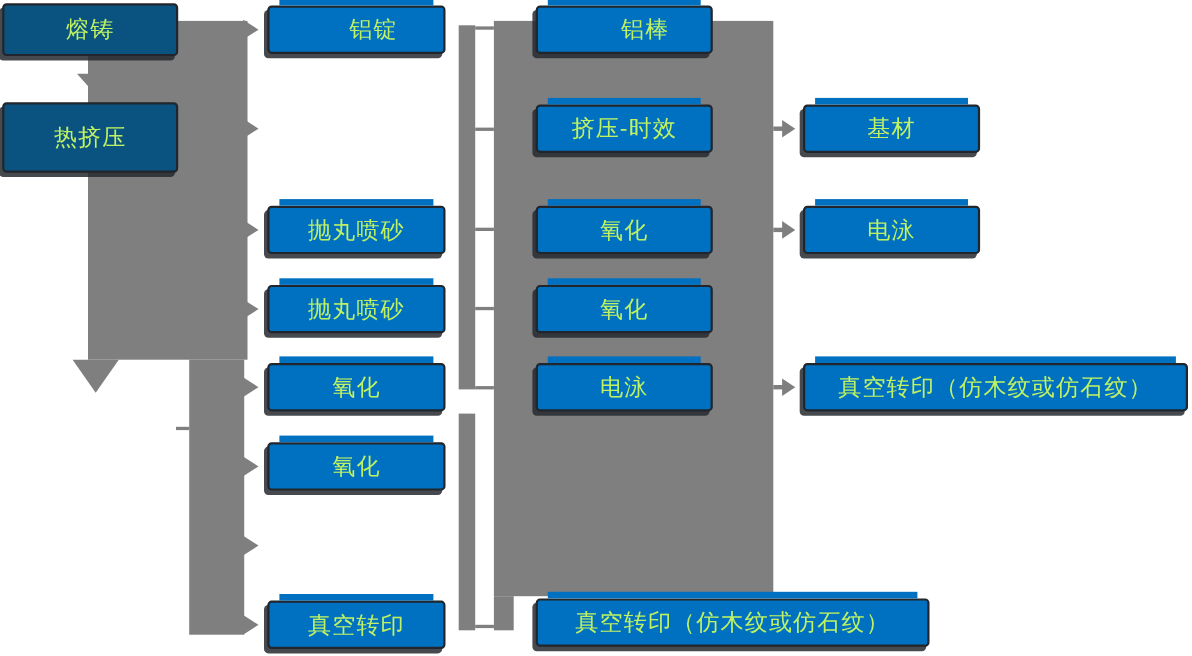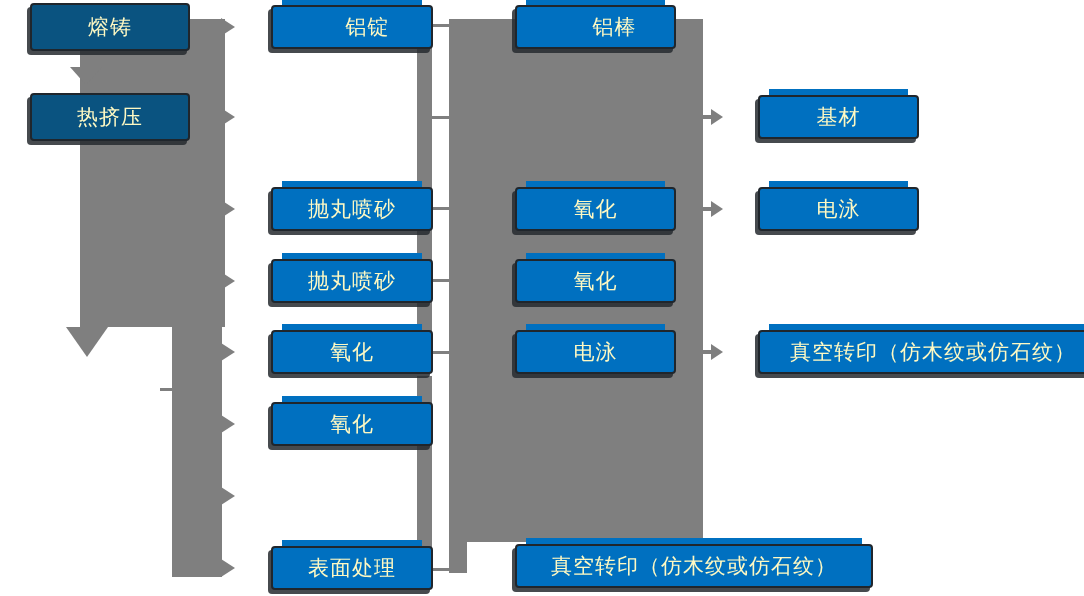--- a/index.html
+++ b/index.html
@@ -32,28 +32,27 @@
   .tri-down.a2{
     border-left:21px solid transparent;
     border-right:21px solid transparent;
     border-top:30px solid #7F7F7F;
   }
   
   .node,.stage{
     position:absolute;
     box-sizing:border-box;
     display:flex;align-items:center;justify-content:center;
-    color:#fef9c3;
+    color:#bef264;
     font-size:21px;
     letter-spacing:1px;
     border:2px solid #20262C;
     border-radius:4px;
     box-shadow:-3px 4px 0 rgba(38,42,47,0.85);
     white-space:nowrap;
-    margin-left:28px;
   }
   .node{background:#0070C0;}
   .stage{background:#0A5380;}
   .node::before{
     content:"";
     position:absolute;
     left:9px;right:9px;top:-8px;height:6px;
     background:#0070C0;
   }
   .stage.sliver-bottom::before{
@@ -96,30 +95,31 @@
   <div class="gray" style="left:449px;top:542px;width:18px;height:31px;"></div>
 
   <div class="gray" style="left:703px;top:115px;width:9px;height:4px;"></div>
   <div class="tri-right small" style="left:711px;top:109px;"></div>
   <div class="gray" style="left:703px;top:207px;width:9px;height:4px;"></div>
   <div class="tri-right small" style="left:711px;top:201px;"></div>
   <div class="gray" style="left:703px;top:350px;width:9px;height:4px;"></div>
   <div class="tri-right small" style="left:711px;top:344px;"></div>
 
   <div class="stage" style="left:2px;top:3px;width:160px;height:48px;">熔铸</div>
-  <div class="stage" style="left:2px;top:93px;width:160px;height:48px;">热挤压</div>
+  <div class="stage" style="left:2px;top:93px;width:160px;height:64px;">热挤压</div>
 
   <div class="node" style="left:243px;top:5px;width:162px;height:44px;padding-left:31px;">铝锭</div>
   <div class="node" style="left:243px;top:187px;width:162px;height:44px;">抛丸喷砂</div>
   <div class="node" style="left:243px;top:259px;width:162px;height:44px;">抛丸喷砂</div>
   <div class="node" style="left:243px;top:330px;width:162px;height:44px;">氧化</div>
   <div class="node" style="left:243px;top:402px;width:162px;height:44px;">氧化</div>
-  <div class="node" style="left:243px;top:546px;width:162px;height:44px;">表面处理</div>
+  <div class="node" style="left:243px;top:546px;width:162px;height:44px;">真空转印</div>
 
   <div class="node" style="left:487px;top:5px;width:161px;height:44px;padding-left:38px;">铝棒</div>
+  <div class="node" style="left:487px;top:95px;width:161px;height:44px;">挤压-时效</div>
   <div class="node" style="left:487px;top:187px;width:161px;height:44px;">氧化</div>
   <div class="node" style="left:487px;top:259px;width:161px;height:44px;">氧化</div>
   <div class="node" style="left:487px;top:330px;width:161px;height:44px;">电泳</div>
   <div class="node" style="left:487px;top:544px;width:358px;height:44px;">真空转印（仿木纹或仿石纹）</div>
 
   <div class="node" style="left:730px;top:95px;width:161px;height:44px;">基材</div>
   <div class="node" style="left:730px;top:187px;width:161px;height:44px;">电泳</div>
   <div class="node" style="left:730px;top:330px;width:350px;height:44px;">真空转印（仿木纹或仿石纹）</div>
 
 </div>

